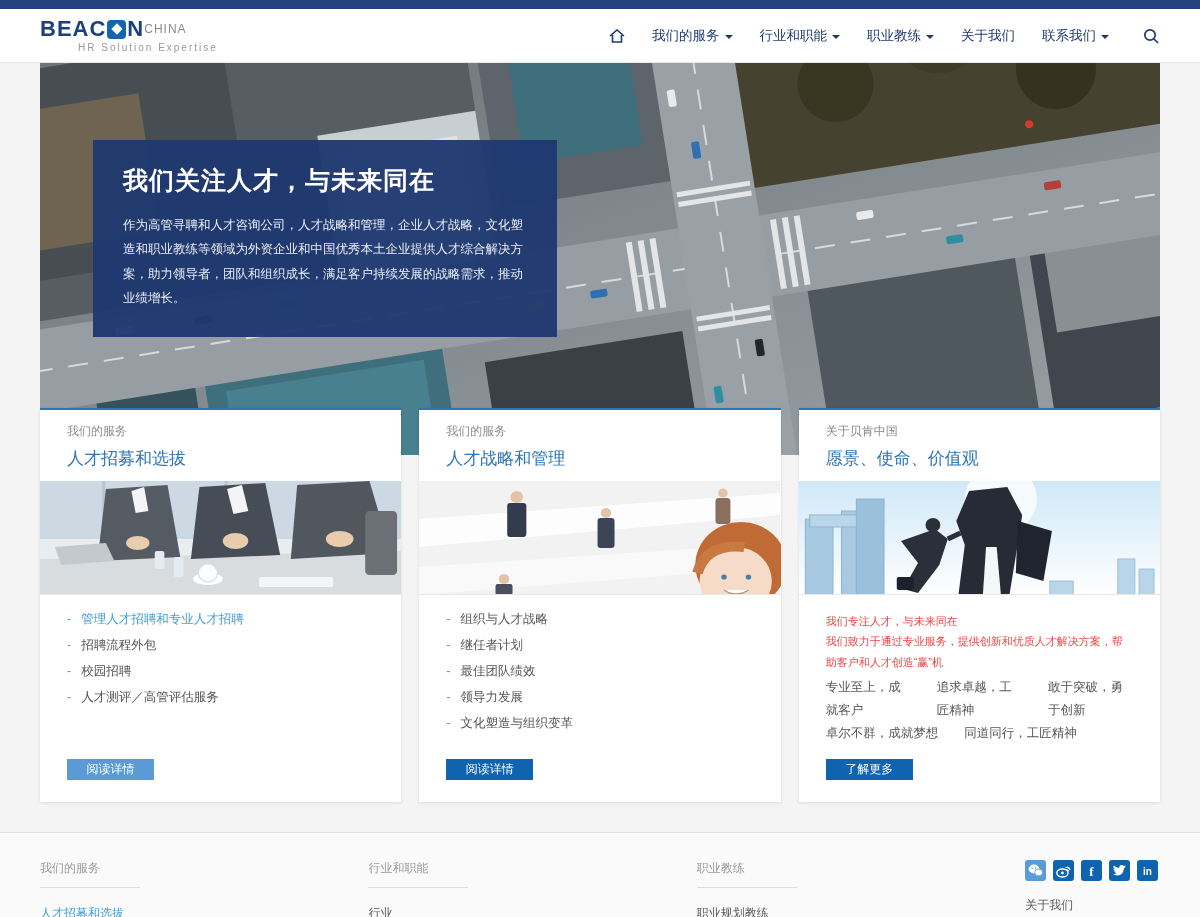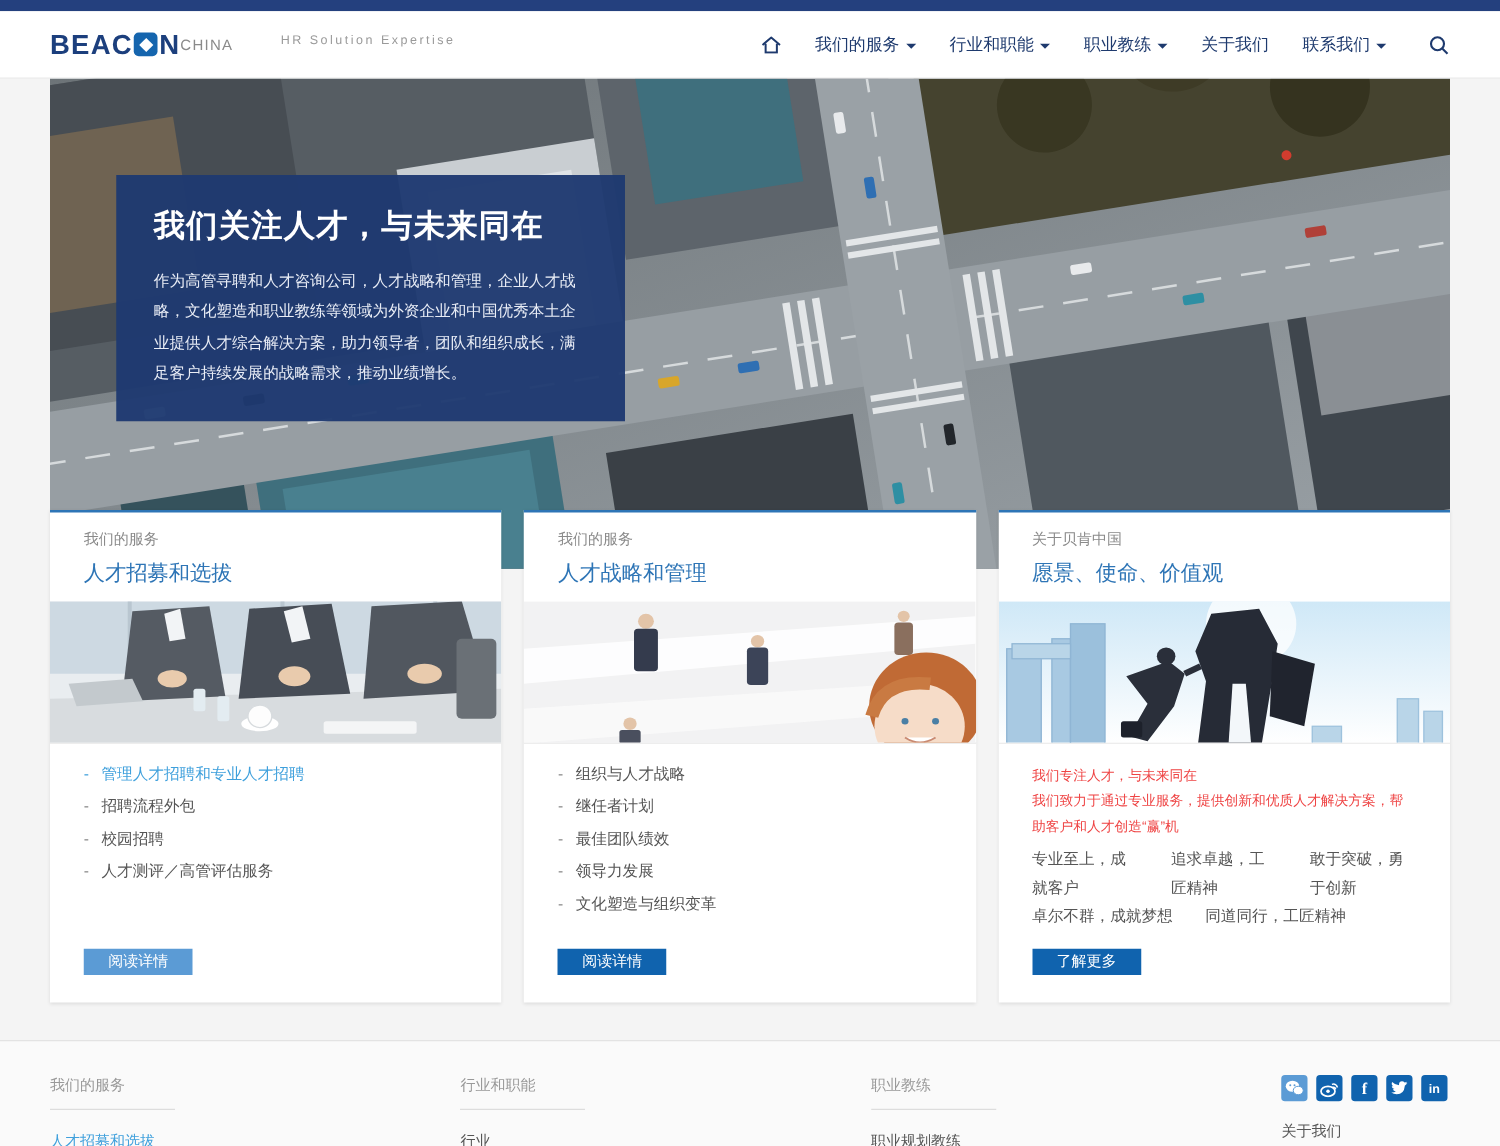--- a/index.html
+++ b/index.html
@@ -6,39 +6,39 @@
   html,body { width:1200px; }
   body {
     font-family:"Liberation Sans","DejaVu Sans",sans-serif;
     background:#f4f4f4; color:#555; width:1200px; height:917px; overflow:hidden;
   }
   
   .topbar { height:9px; background:#24407e; }
   
   .header { height:54px; background:#fff; display:flex; align-items:center;
     justify-content:space-between; padding:0 40px; border-bottom:1px solid #e9e9e9; }
-  .logo { display:flex; flex-direction:row; line-height:1; cursor:pointer; }
+  .logo { display:flex; flex-direction:column; line-height:1; cursor:pointer; }
   .logo-line { display:flex; align-items:center; }
   .logo-main { font-size:22px; font-weight:bold; letter-spacing:1px; color:#1c3f7d; }
   .logo-o { width:19px; height:19px; background:#1565ae; border-radius:4px;
     display:inline-flex; align-items:center; justify-content:center; margin:0 1px; }
   .logo-o span { width:8px; height:8px; background:#fff; transform:rotate(45deg); display:block; }
   .logo-sub { font-size:12px; color:#8a8a8a; letter-spacing:1px; font-weight:normal; }
   .logo-tag { font-size:10px; color:#9a9a9a; letter-spacing:2px; margin-top:3px; margin-left:38px; }
   .nav { display:flex; align-items:center; gap:27px; }
   .nav-item { font-size:13.5px; color:#1e3a6e; display:flex; align-items:center;
     gap:5px; cursor:pointer; white-space:nowrap; }
   .caret { width:0; height:0; border-left:4px solid transparent; border-right:4px solid transparent;
     border-top:4px solid #1e3a6e; display:inline-block; margin-top:2px; }
   .home-ico svg, .search-ico svg { display:block; }
   .search-ico { cursor:pointer; margin-left:6px; }
   
   .hero { position:relative; margin:0 40px; height:392px; overflow:hidden; background:#7e868c; }
   .hero svg.scene { position:absolute; inset:0; width:100%; height:100%; }
-  .hero-box { position:absolute; left:53px; top:77px; width:407px;
+  .hero-box { position:absolute; left:53px; top:77px; width:464px;
     background:rgba(30,57,112,0.96); color:#fff; padding:24px 30px 26px; }
   .hero-title { font-size:25px; font-weight:bold; letter-spacing:1px; margin-bottom:16px; }
   .hero-body { font-size:12.5px; line-height:1.95; color:#e9edf6; }
   
   .cards { position:relative; z-index:2; margin:-47px 40px 0; display:flex; gap:18px; }
   .card { flex:1; background:#fff; border-top:2px solid #2e75b6;
     box-shadow:0 1px 3px rgba(0,0,0,.10); display:flex; flex-direction:column; min-height:305px; }
   .card-head { padding:13px 27px 11px; }
   .eyebrow { font-size:12px; color:#8a8a8a; margin-bottom:7px; }
   .card-title { font-size:17px; color:#2e75b6; cursor:pointer; }

